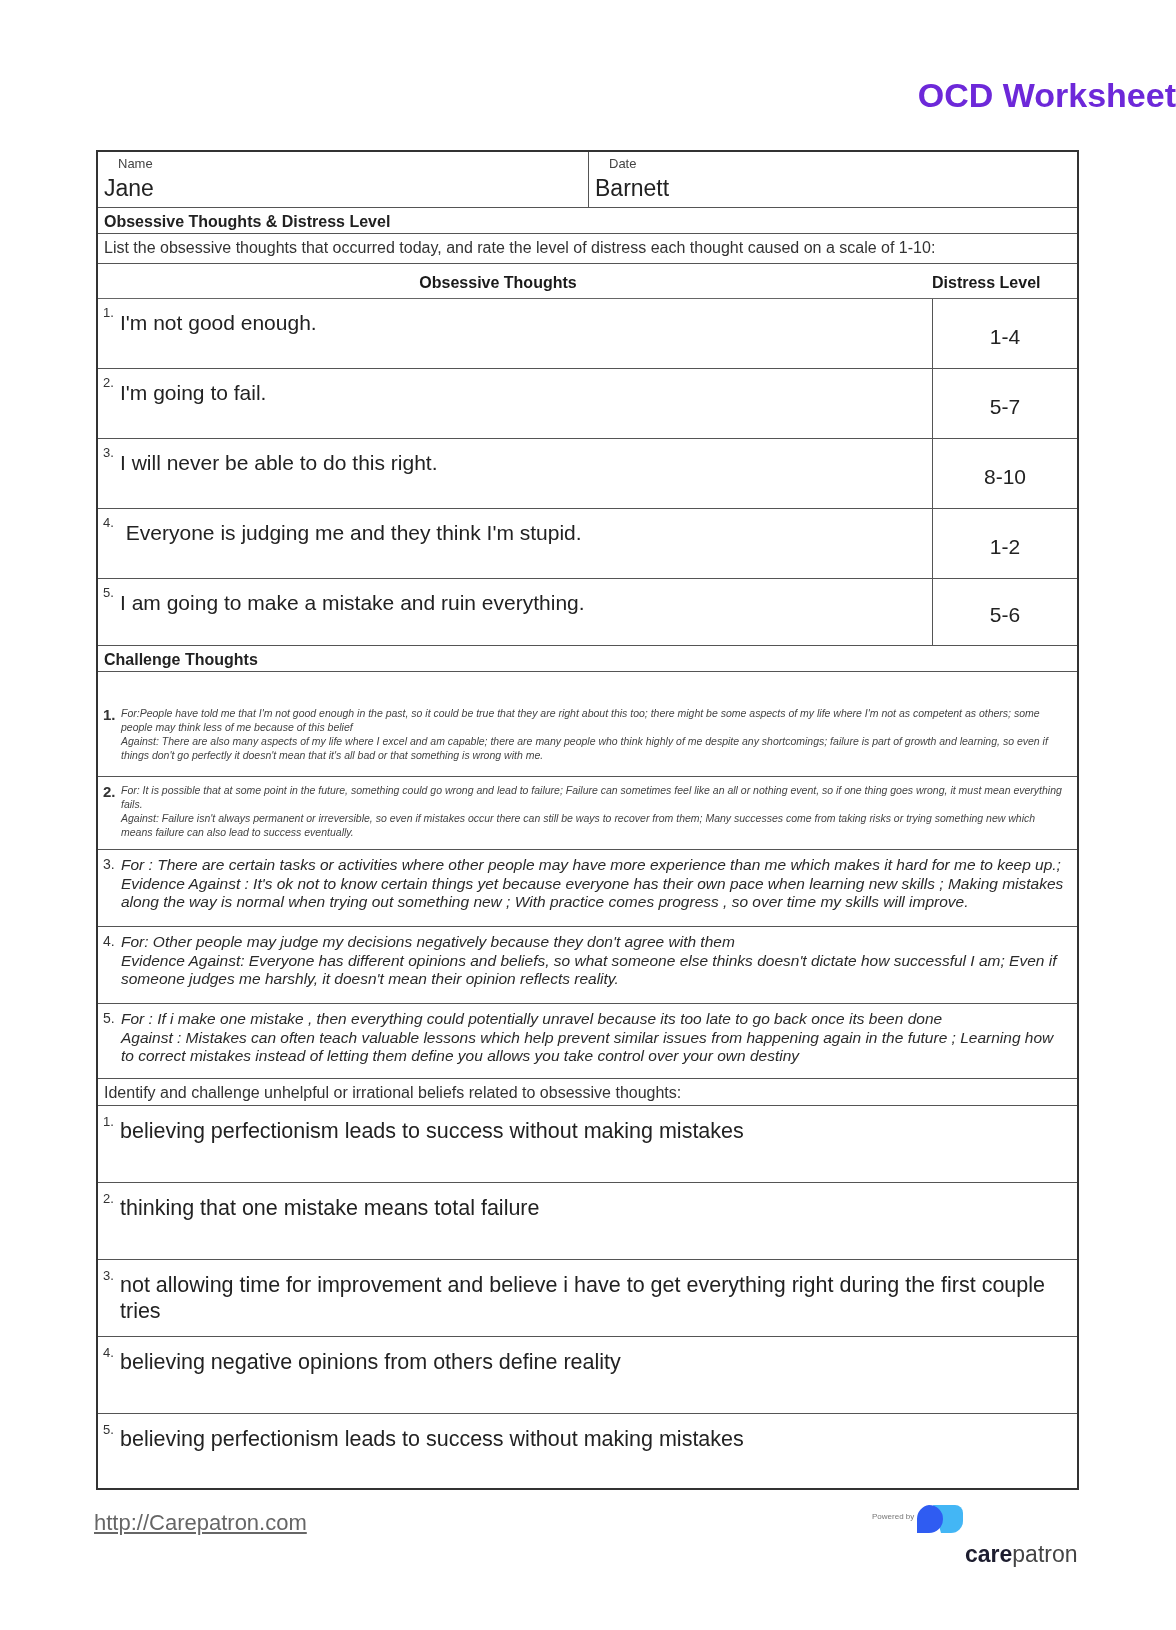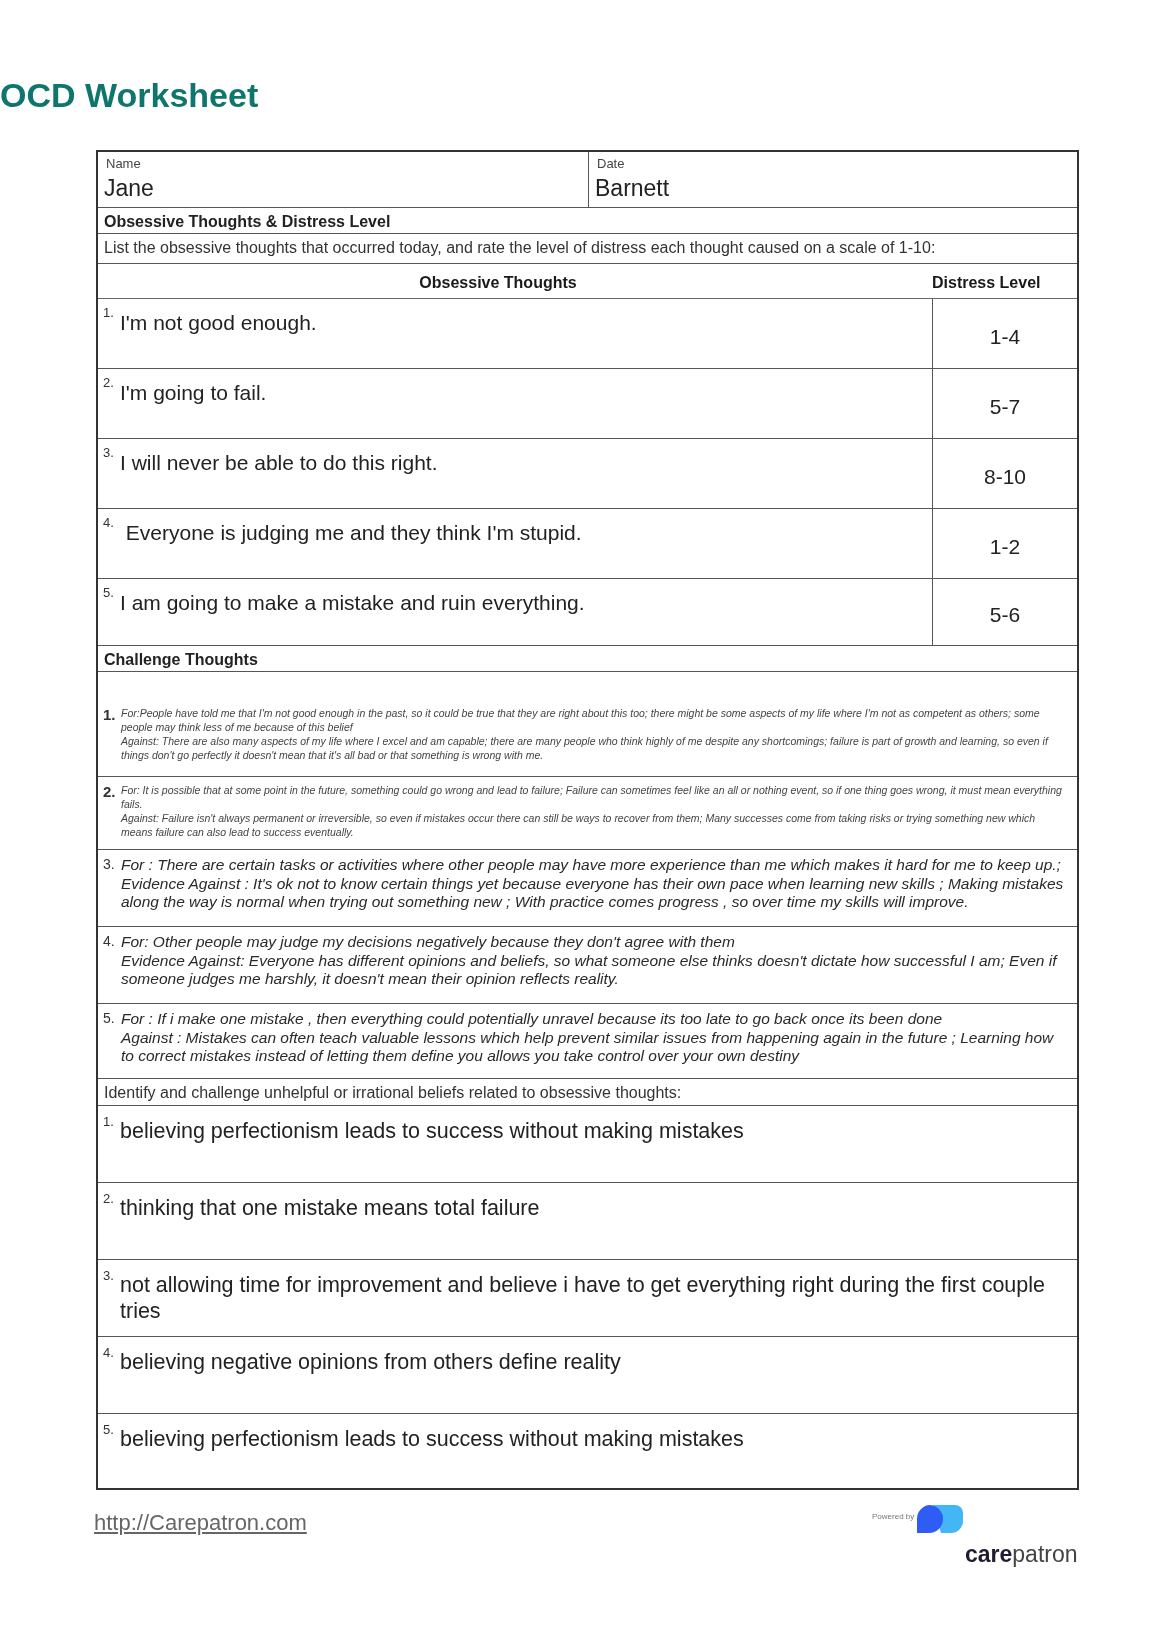--- a/index.html
+++ b/index.html
@@ -1,34 +1,34 @@
 <!DOCTYPE html>
 <html><head>
   <meta charset="utf-8">
   <style>
     * { box-sizing: border-box; margin: 0; padding: 0; }
     html, body { width: 1176px; height: 1630px; background: #ffffff; overflow: hidden; }
     body { position: relative; font-family: "Liberation Sans", sans-serif; color: #1a1a1a; }
 
     .title {
       position: absolute; left: 0; width: 1176px; top: 76px;
-      text-align: left; font-size: 34px; font-weight: bold; color: #0f766e;
+      text-align: right; font-size: 34px; font-weight: bold; color: #6d28d9;
     }
 
     .sheet {
       position: absolute; left: 96px; top: 150px; width: 983px; height: 1340px;
       border: 2px solid #333;
     }
     .row { position: absolute; left: 0; right: 0; border-bottom: 1.5px solid #555; }
 
     
     .r-namedate { top: 0; height: 56px; }
     .cell-name { position: absolute; left: 0; top: 0; width: 491px; height: 100%; border-right: 1.5px solid #555; }
     .cell-date { position: absolute; left: 491px; top: 0; right: 0; height: 100%; }
-    .field-label { position: absolute; left: 8px; top: 4px; font-size: 13px; color: #444; }
+    .field-label { position: absolute; left: 20px; top: 4px; font-size: 13px; color: #444; }
     .field-value { position: absolute; left: 6px; top: 23px; font-size: 23px; color: #222; }
 
     .section-head { font-weight: bold; font-size: 16px; padding: 5px 6px 0; color: #222; }
     .instr { font-size: 16px; padding: 5px 6px 0; color: #333; }
 
     .r-sec1 { top: 56px; height: 26px; }
     .r-instr1 { top: 82px; height: 30px; }
     .r-colhead { top: 112px; height: 35px; border-bottom: 1.5px solid #666; }
     .colhead-thought { position: absolute; left: 0; width: 800px; top: 10px; text-align: center; font-weight: bold; font-size: 16px; }
     .colhead-distress { position: absolute; left: 834px; right: 0; top: 10px; text-align: left; font-weight: bold; font-size: 16px; }

